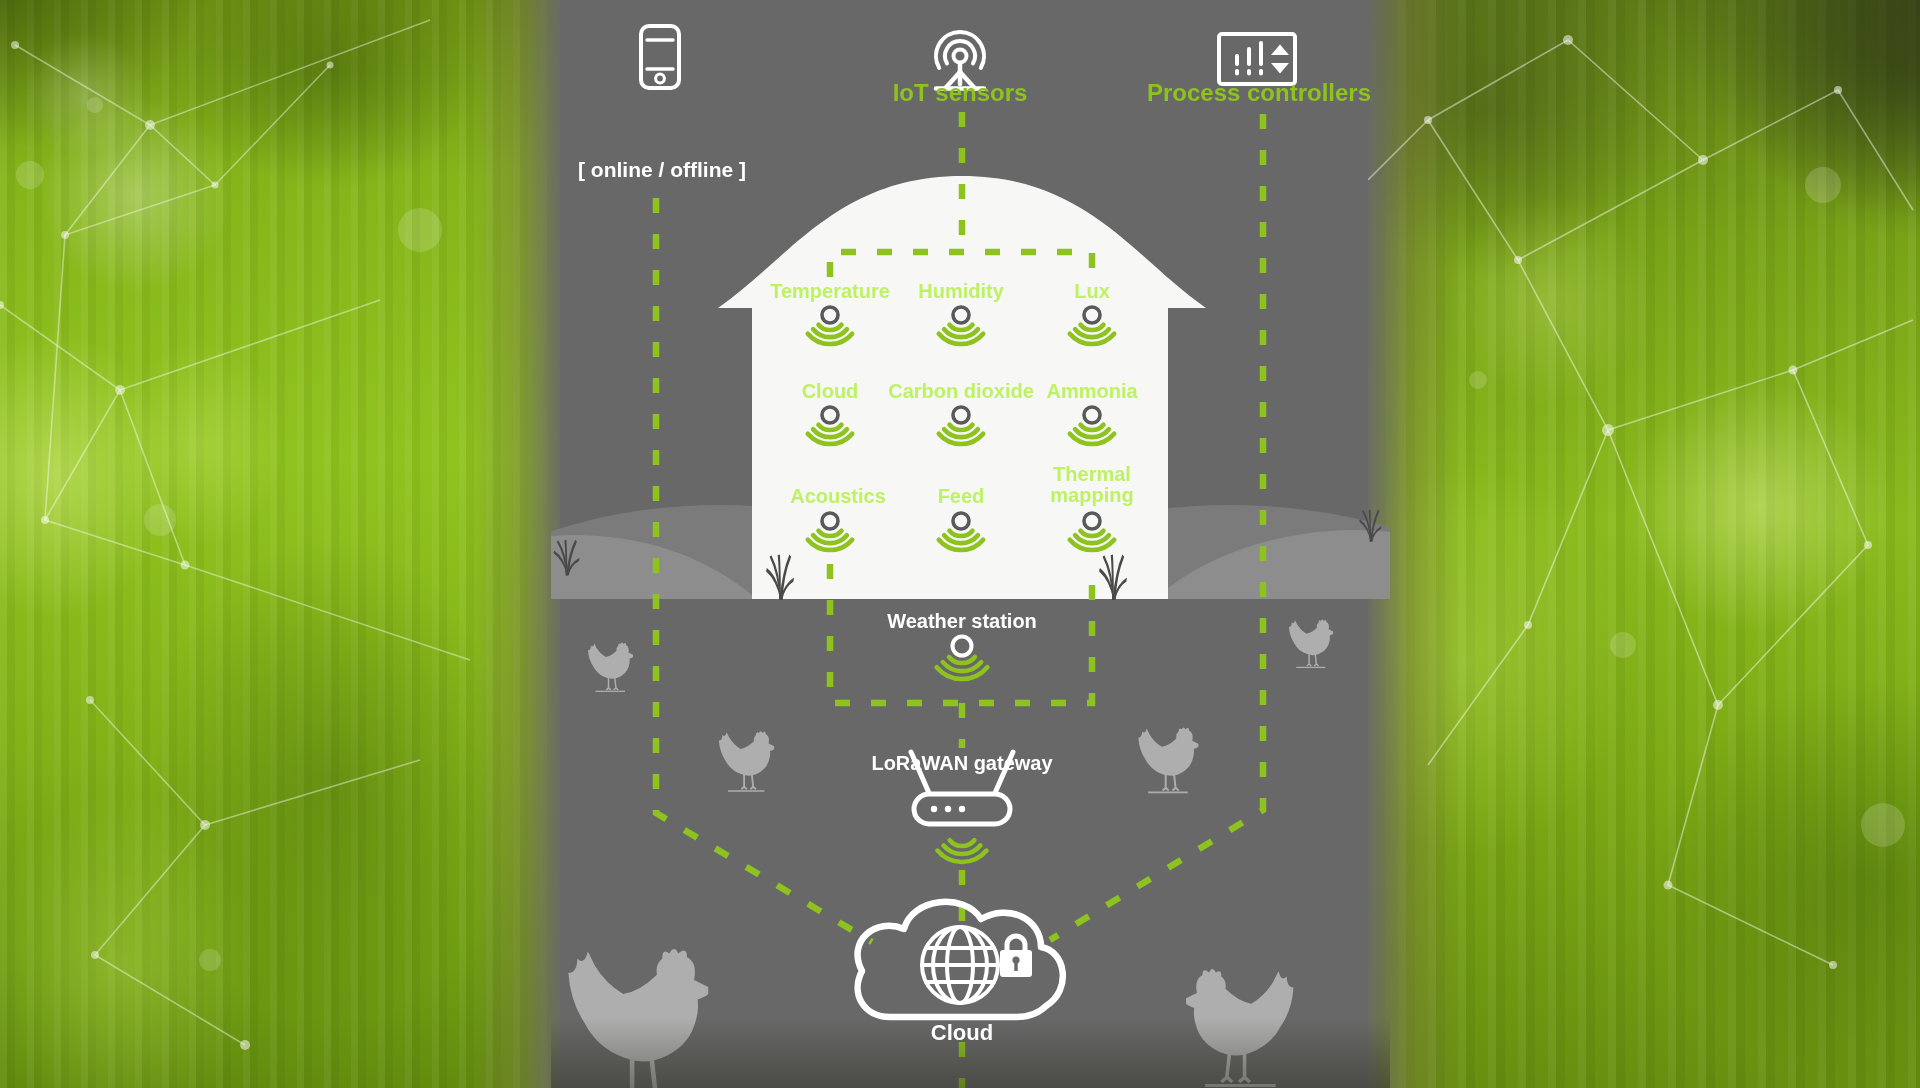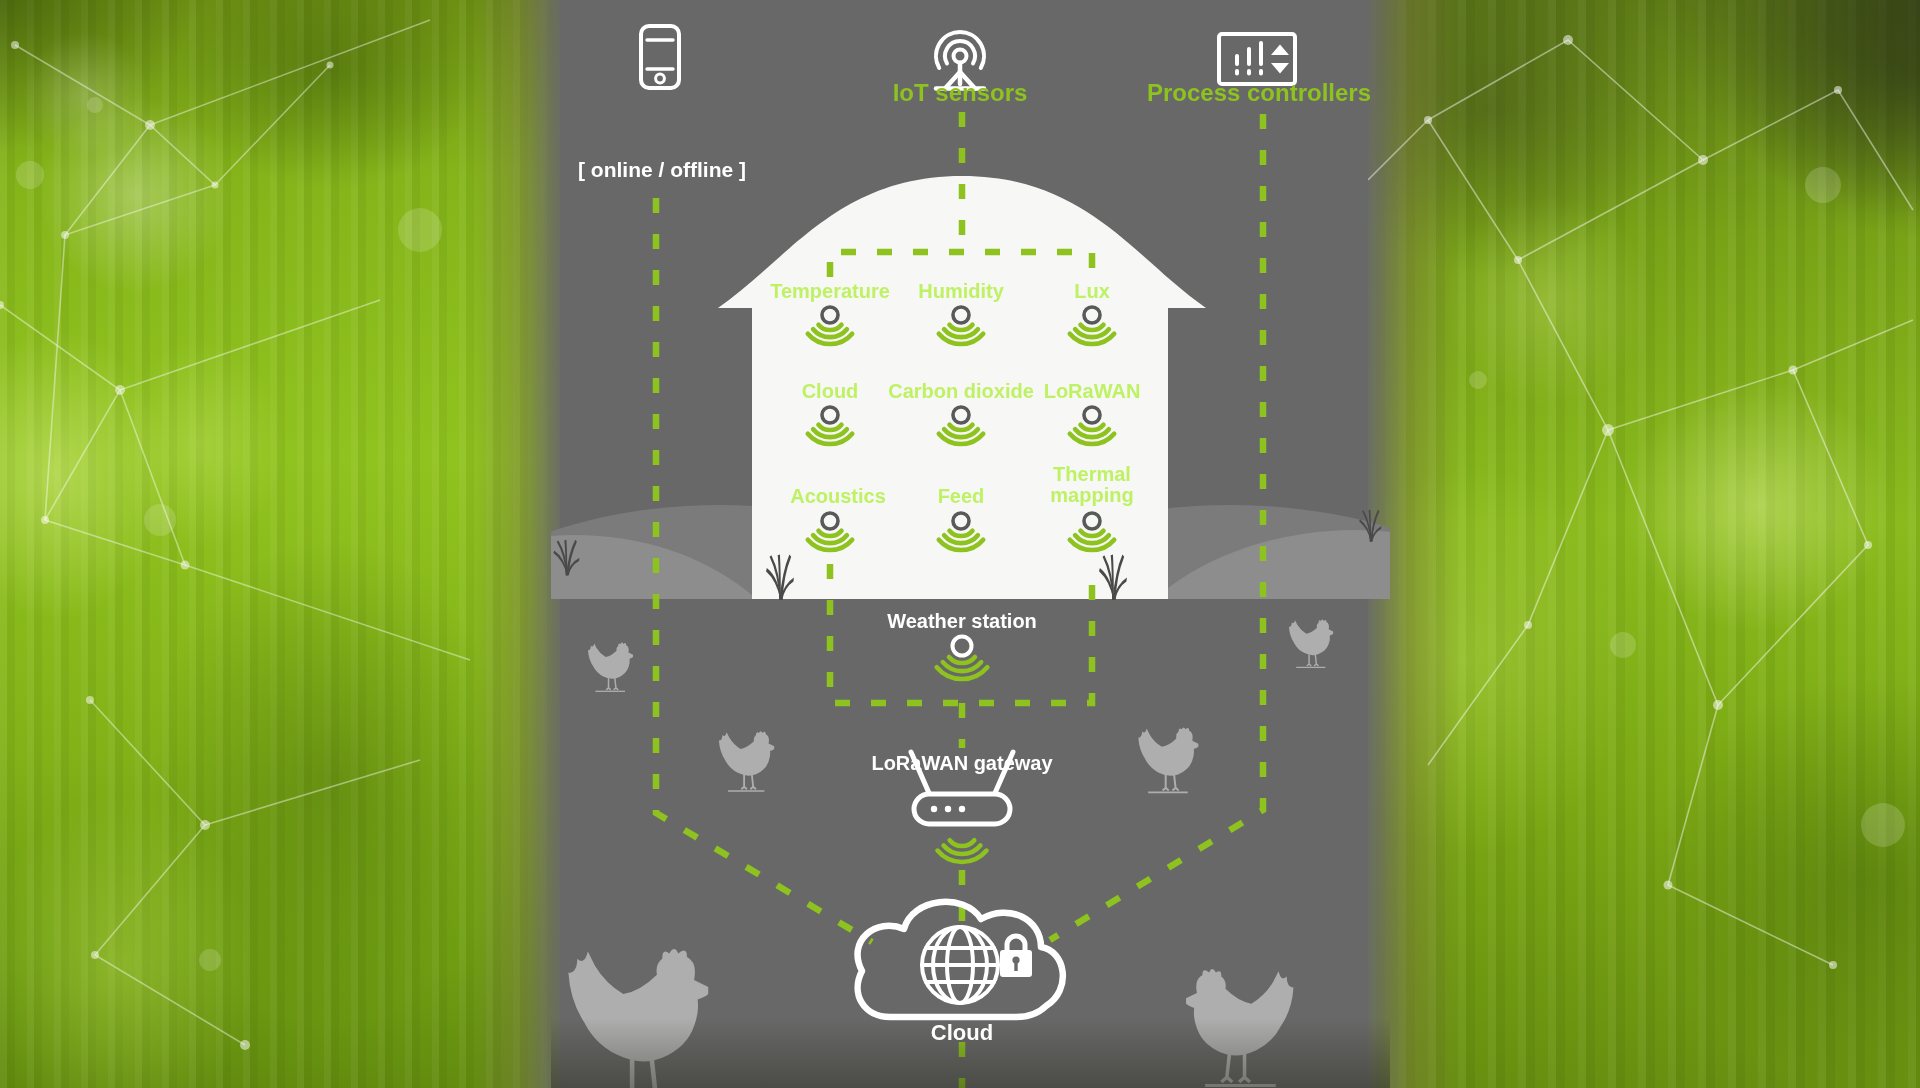--- a/index.html
+++ b/index.html
@@ -312,21 +312,21 @@
   <div class="lbl white-h" style="left:662px;top:158px;font-size:21px;">[ online / offline ]</div>
 
   <div class="lbl green-h" style="left:960px;top:79px;text-align:center;">IoT sensors</div>
   <div class="lbl green-h" style="left:1259px;top:79px;">Process controllers</div>
 
   <div class="lbl s-label" style="left:830px;top:281px;">Temperature</div>
   <div class="lbl s-label" style="left:961px;top:281px;">Humidity</div>
   <div class="lbl s-label" style="left:1092px;top:281px;">Lux</div>
   <div class="lbl s-label" style="left:830px;top:381px;">Cloud</div>
   <div class="lbl s-label" style="left:961px;top:381px;">Carbon dioxide</div>
-  <div class="lbl s-label" style="left:1092px;top:381px;">LoRaWAN</div>
+  <div class="lbl s-label" style="left:1092px;top:381px;">Ammonia</div>
   <div class="lbl s-label" style="left:830px;top:486px;margin-left:8px;">Acoustics</div>
   <div class="lbl s-label" style="left:961px;top:486px;">Feed</div>
   <div class="lbl s-label wrap2" style="left:1092px;top:464px;">Thermal mapping</div>
 
   <div class="lbl white-h" style="left:962px;top:610px;">Weather station</div>
   <div class="lbl white-h" style="left:962px;top:752px;">LoRaWAN gateway</div>
   <div class="lbl white-h" style="left:962px;top:1020px;font-size:22px;">Cloud</div>
 
 </div>
 

